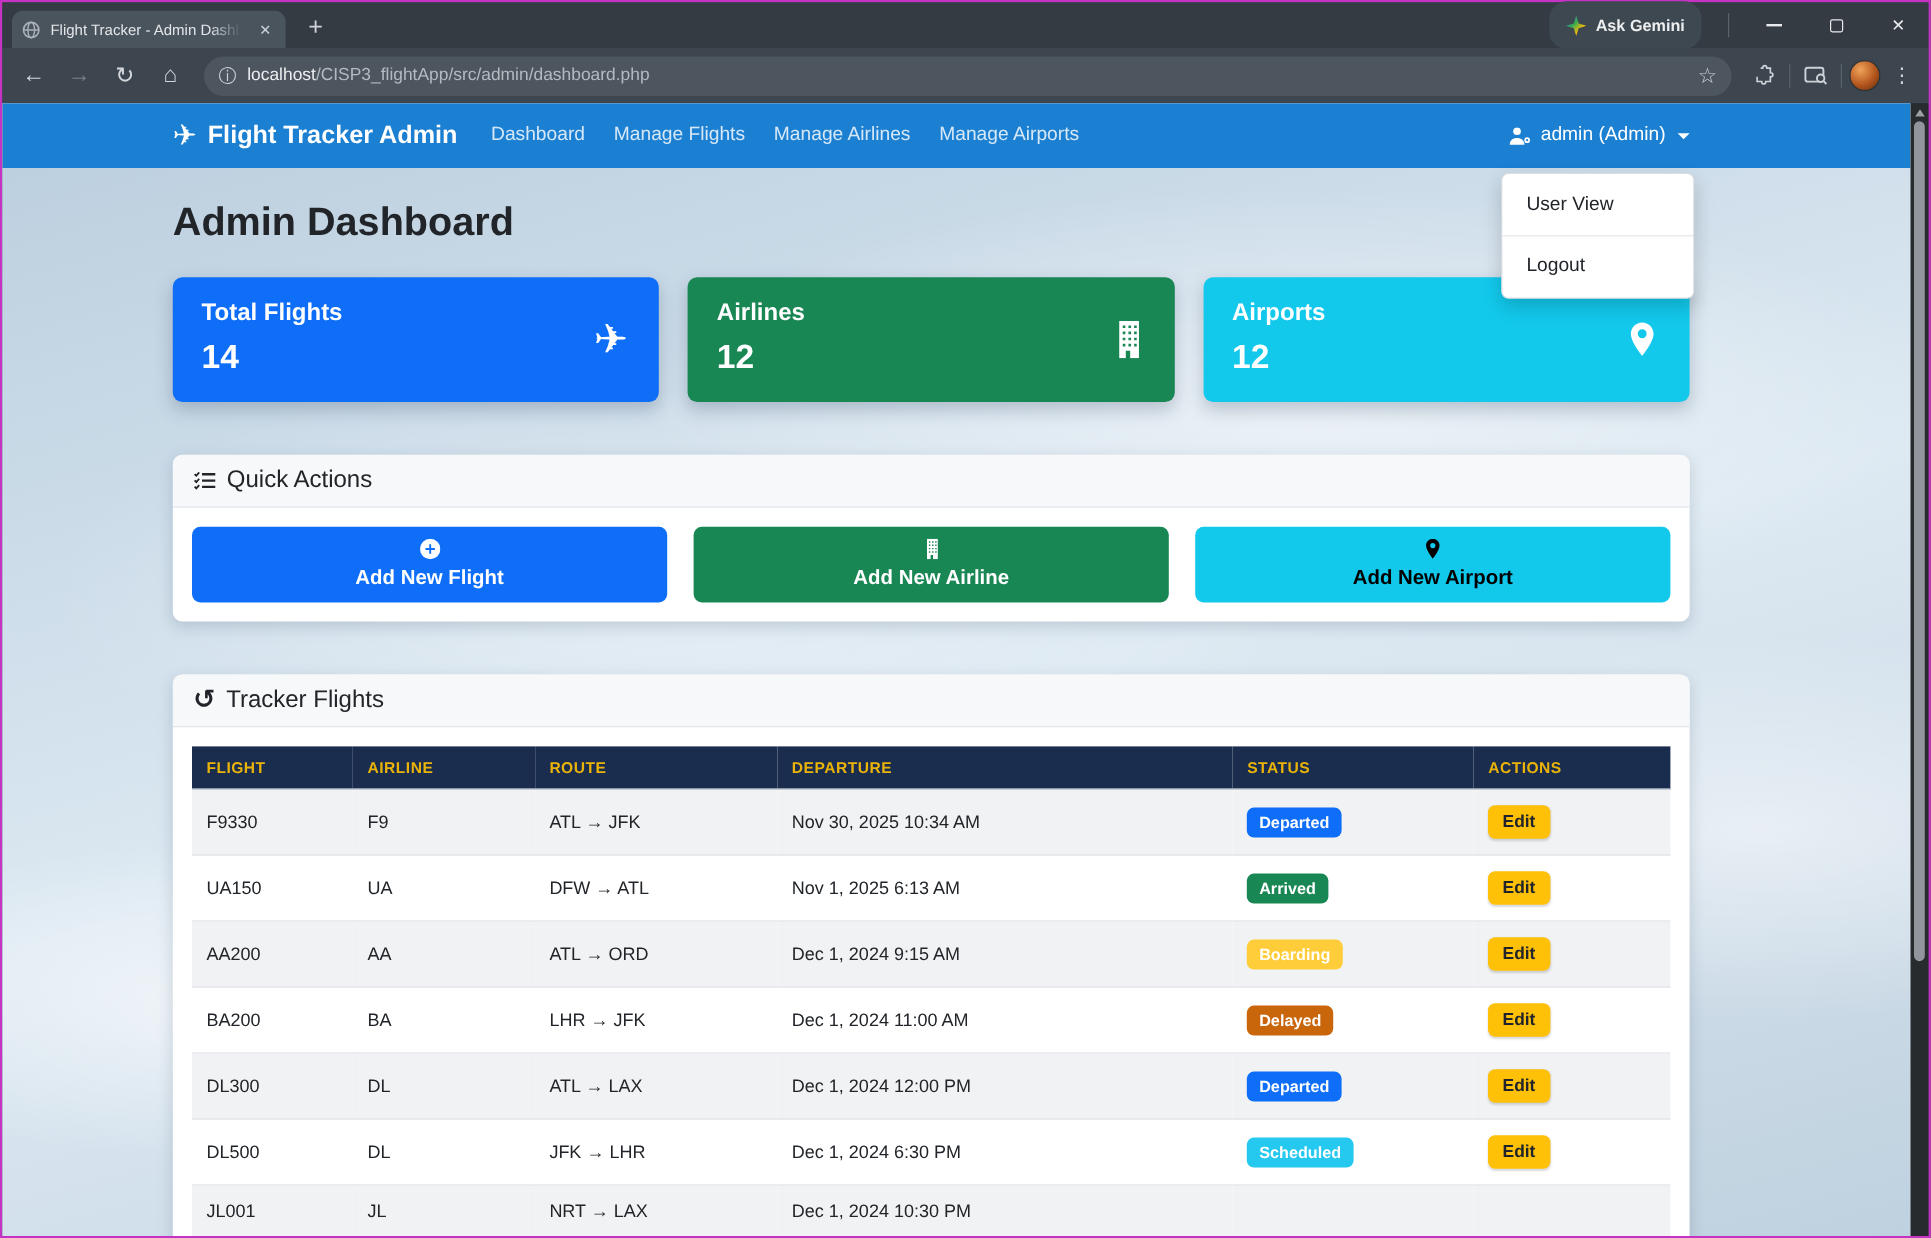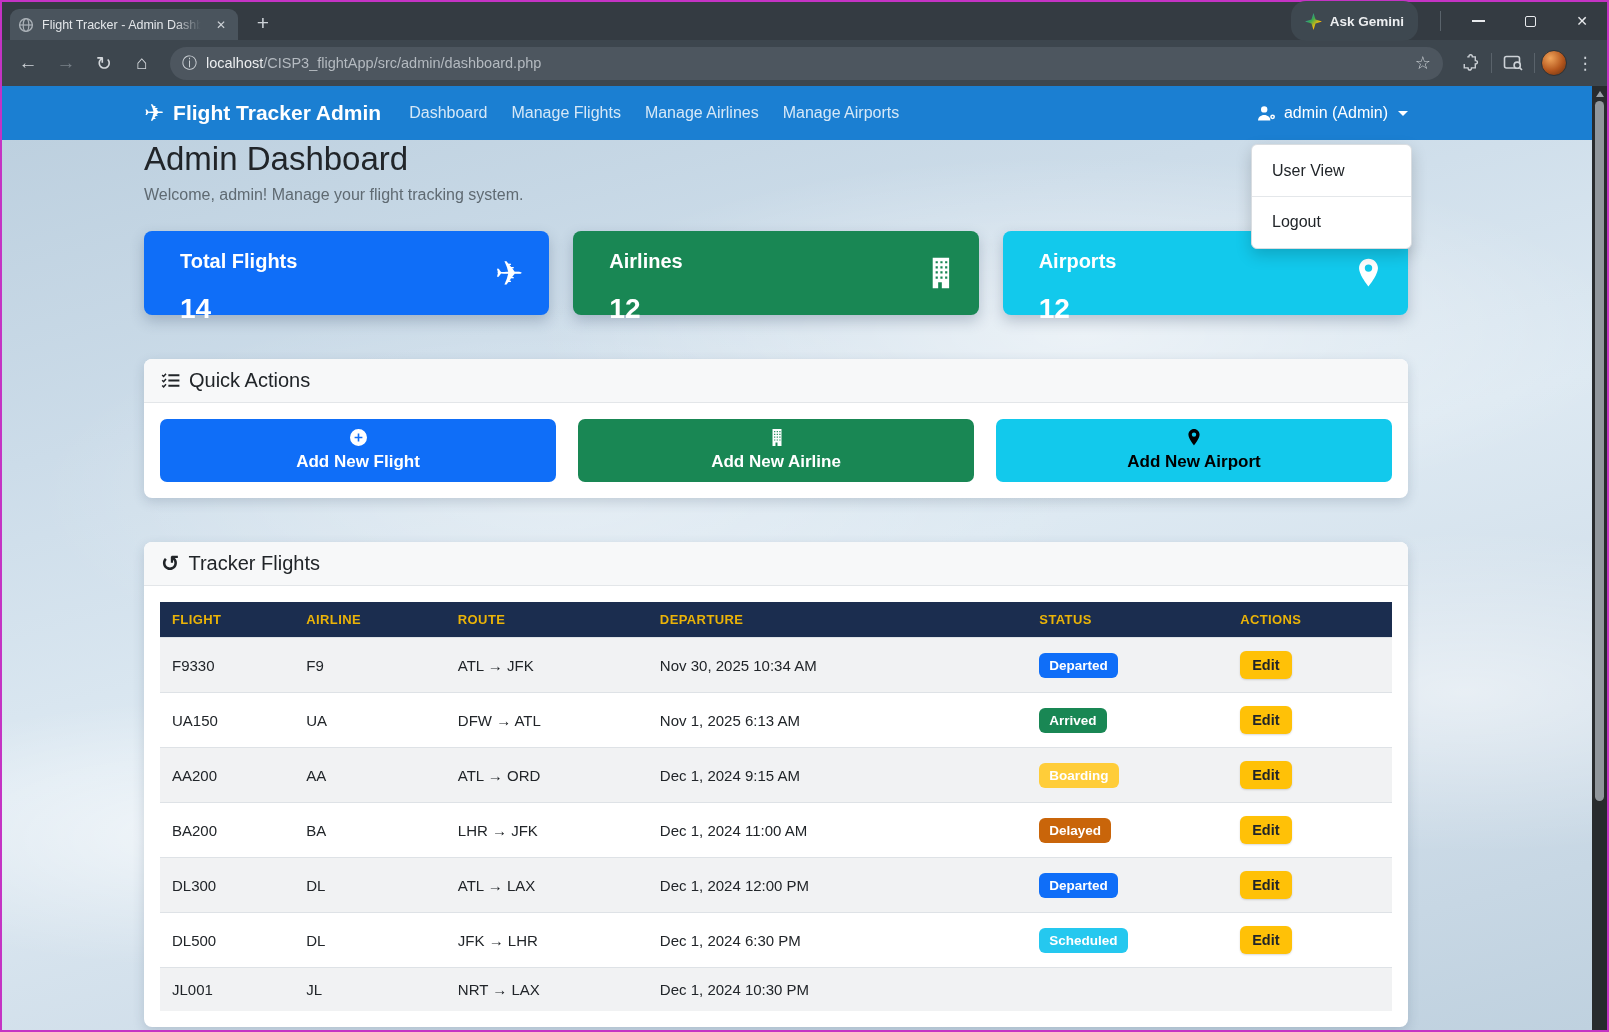--- a/index.html
+++ b/index.html
@@ -62,28 +62,28 @@
   .content { position:absolute; top:54px; left:0; right:0; bottom:0; overflow:hidden;
      background:
        radial-gradient(ellipse 520px 190px at 12% 78%, rgba(255,255,255,.6), transparent 70%),
        radial-gradient(ellipse 760px 250px at 68% 22%, rgba(255,255,255,.55), transparent 72%),
        radial-gradient(ellipse 640px 230px at 92% 62%, rgba(255,255,255,.5), transparent 70%),
        radial-gradient(ellipse 700px 260px at 35% 40%, rgba(255,255,255,.35), transparent 75%),
        linear-gradient(165deg,#bdd0df 0%,#ccdce9 25%,#dde9f2 50%,#cfdde9 75%,#bfd1df 100%);
   }
   .container { width:1264px; margin-left:142px; }
 
-  .page-title { font-size:33px; font-weight:400; color:#212529; }
+  .page-title { font-size:33px; font-weight:700; color:#212529; margin-top:26px; }
   .page-subtitle { font-size:16px; color:#5f6a72; margin-top:8px; }
 
   .stats-row { display:flex; gap:24px; margin-top:27px; }
-  .stat-card { flex:1; height:84px; border-radius:8px; padding:19px 36px; color:#fff; position:relative;
+  .stat-card { flex:1; height:104px; border-radius:8px; padding:19px 24px; color:#fff; position:relative;
                box-shadow:0 6px 14px rgba(40,60,90,.25); }
   .stat-label { font-size:20px; font-weight:600; }
-  .stat-value { font-size:28px; font-weight:700; margin-top:20px; }
+  .stat-value { font-size:28px; font-weight:700; margin-top:9px; }
   .stat-icon { position:absolute; right:26px; top:50%; transform:translateY(-50%); font-size:34px; font-family:"DejaVu Sans",sans-serif; display:flex; }
 
   .panel { background:#fff; border-radius:8px; box-shadow:0 4px 12px rgba(40,60,90,.18); margin-top:44px; overflow:hidden; }
   .panel-header { background:#f7f8f9; border-bottom:1px solid #e3e6e9; padding:10px 17px; display:flex; align-items:center; gap:9px;
                   font-size:20px; color:#212529; }
   .panel-body { padding:16px; }
 
   .qa-row { display:flex; gap:22px; }
   .qa-btn { flex:1; height:63px; border:none; border-radius:7px; display:flex; flex-direction:column; align-items:center; justify-content:center;
             gap:6px; font-family:inherit; font-size:17px; font-weight:700; cursor:pointer; }
@@ -216,21 +216,20 @@
             <div class="dropdown-item">Logout</div>
           </div>
         </div>
       </div>
     </div>
 
     <div class="content">
       <div class="container">
 
         <div class="page-title">Admin Dashboard</div>
-        <div class="page-subtitle">Welcome, admin! Manage your flight tracking system.</div>
 
         <div class="stats-row">
           <div class="stat-card" style="background: rgb(15, 110, 248);">
             <div class="stat-label">Total Flights</div>
             <div class="stat-value">14</div>
             <span class="stat-icon">✈</span>
           </div>
           <div class="stat-card" style="background: rgb(25, 135, 84);">
             <div class="stat-label">Airlines</div>
             <div class="stat-value">12</div>

